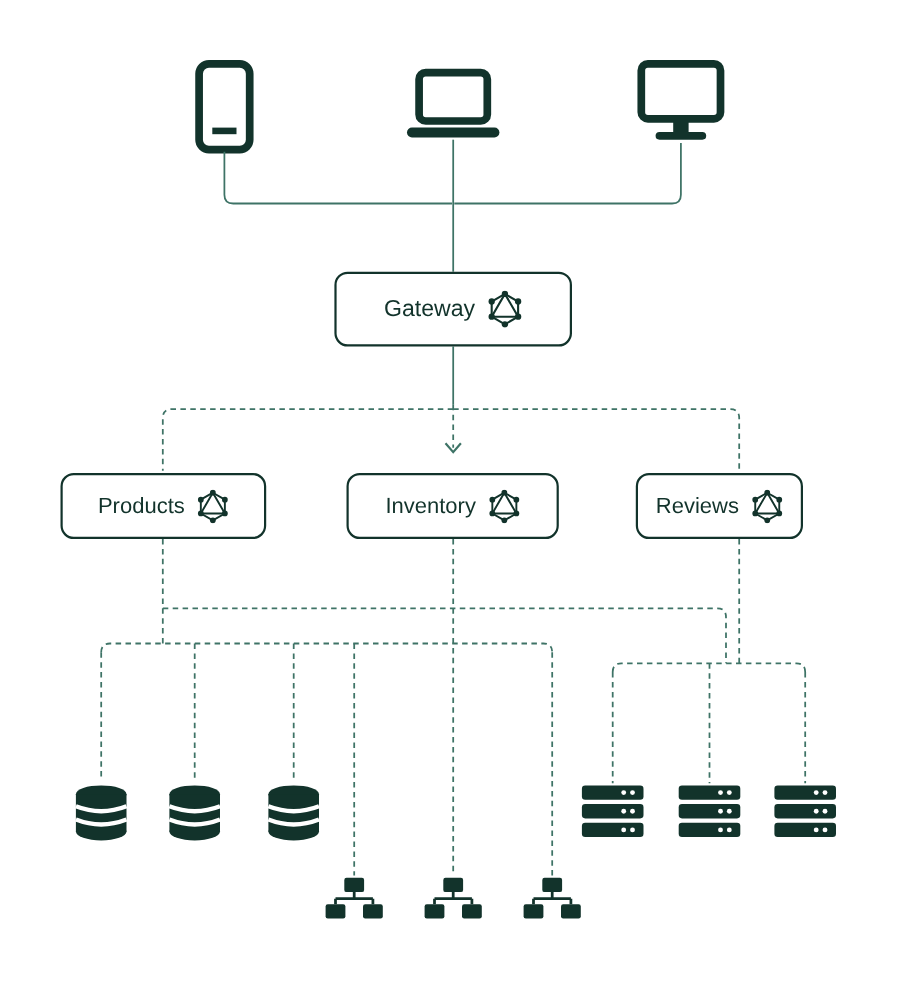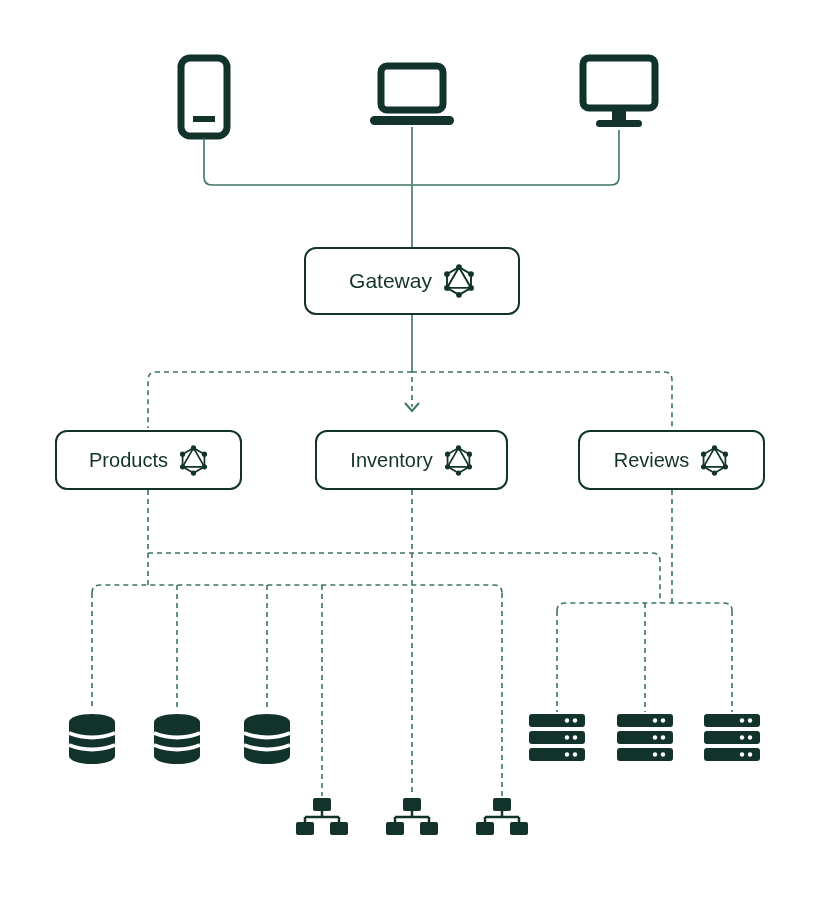--- a/index.html
+++ b/index.html
@@ -18,21 +18,21 @@
     background:var(--box-bg);
     border:2px solid var(--ink);
     border-radius:12px;
     color:var(--ink);
     font-size:20px;font-weight:500;
   }
   .node .gql{flex:0 0 auto;display:block;}
   #gateway-box{left:304px;top:247px;width:216px;height:68px;font-size:21px;}
   #service-products{left:55px;top:430px;width:187px;height:60px;text-align:right;}
   #service-inventory{left:315px;top:430px;width:193px;height:60px;text-align:right;}
-  #service-reviews{left:578px;top:430px;width:187px;height:60px;}
+  #service-reviews{left:578px;top:430px;width:152px;height:60px;}
 </style>
 </head>
 <body>
 
 <div class="stage">
 
   <svg class="layer" width="816" height="900" viewBox="0 0 816 900">
 
     <g stroke="#12332b" fill="none" stroke-width="7">
       <rect x="181" y="58" width="46" height="78" rx="9"></rect>

